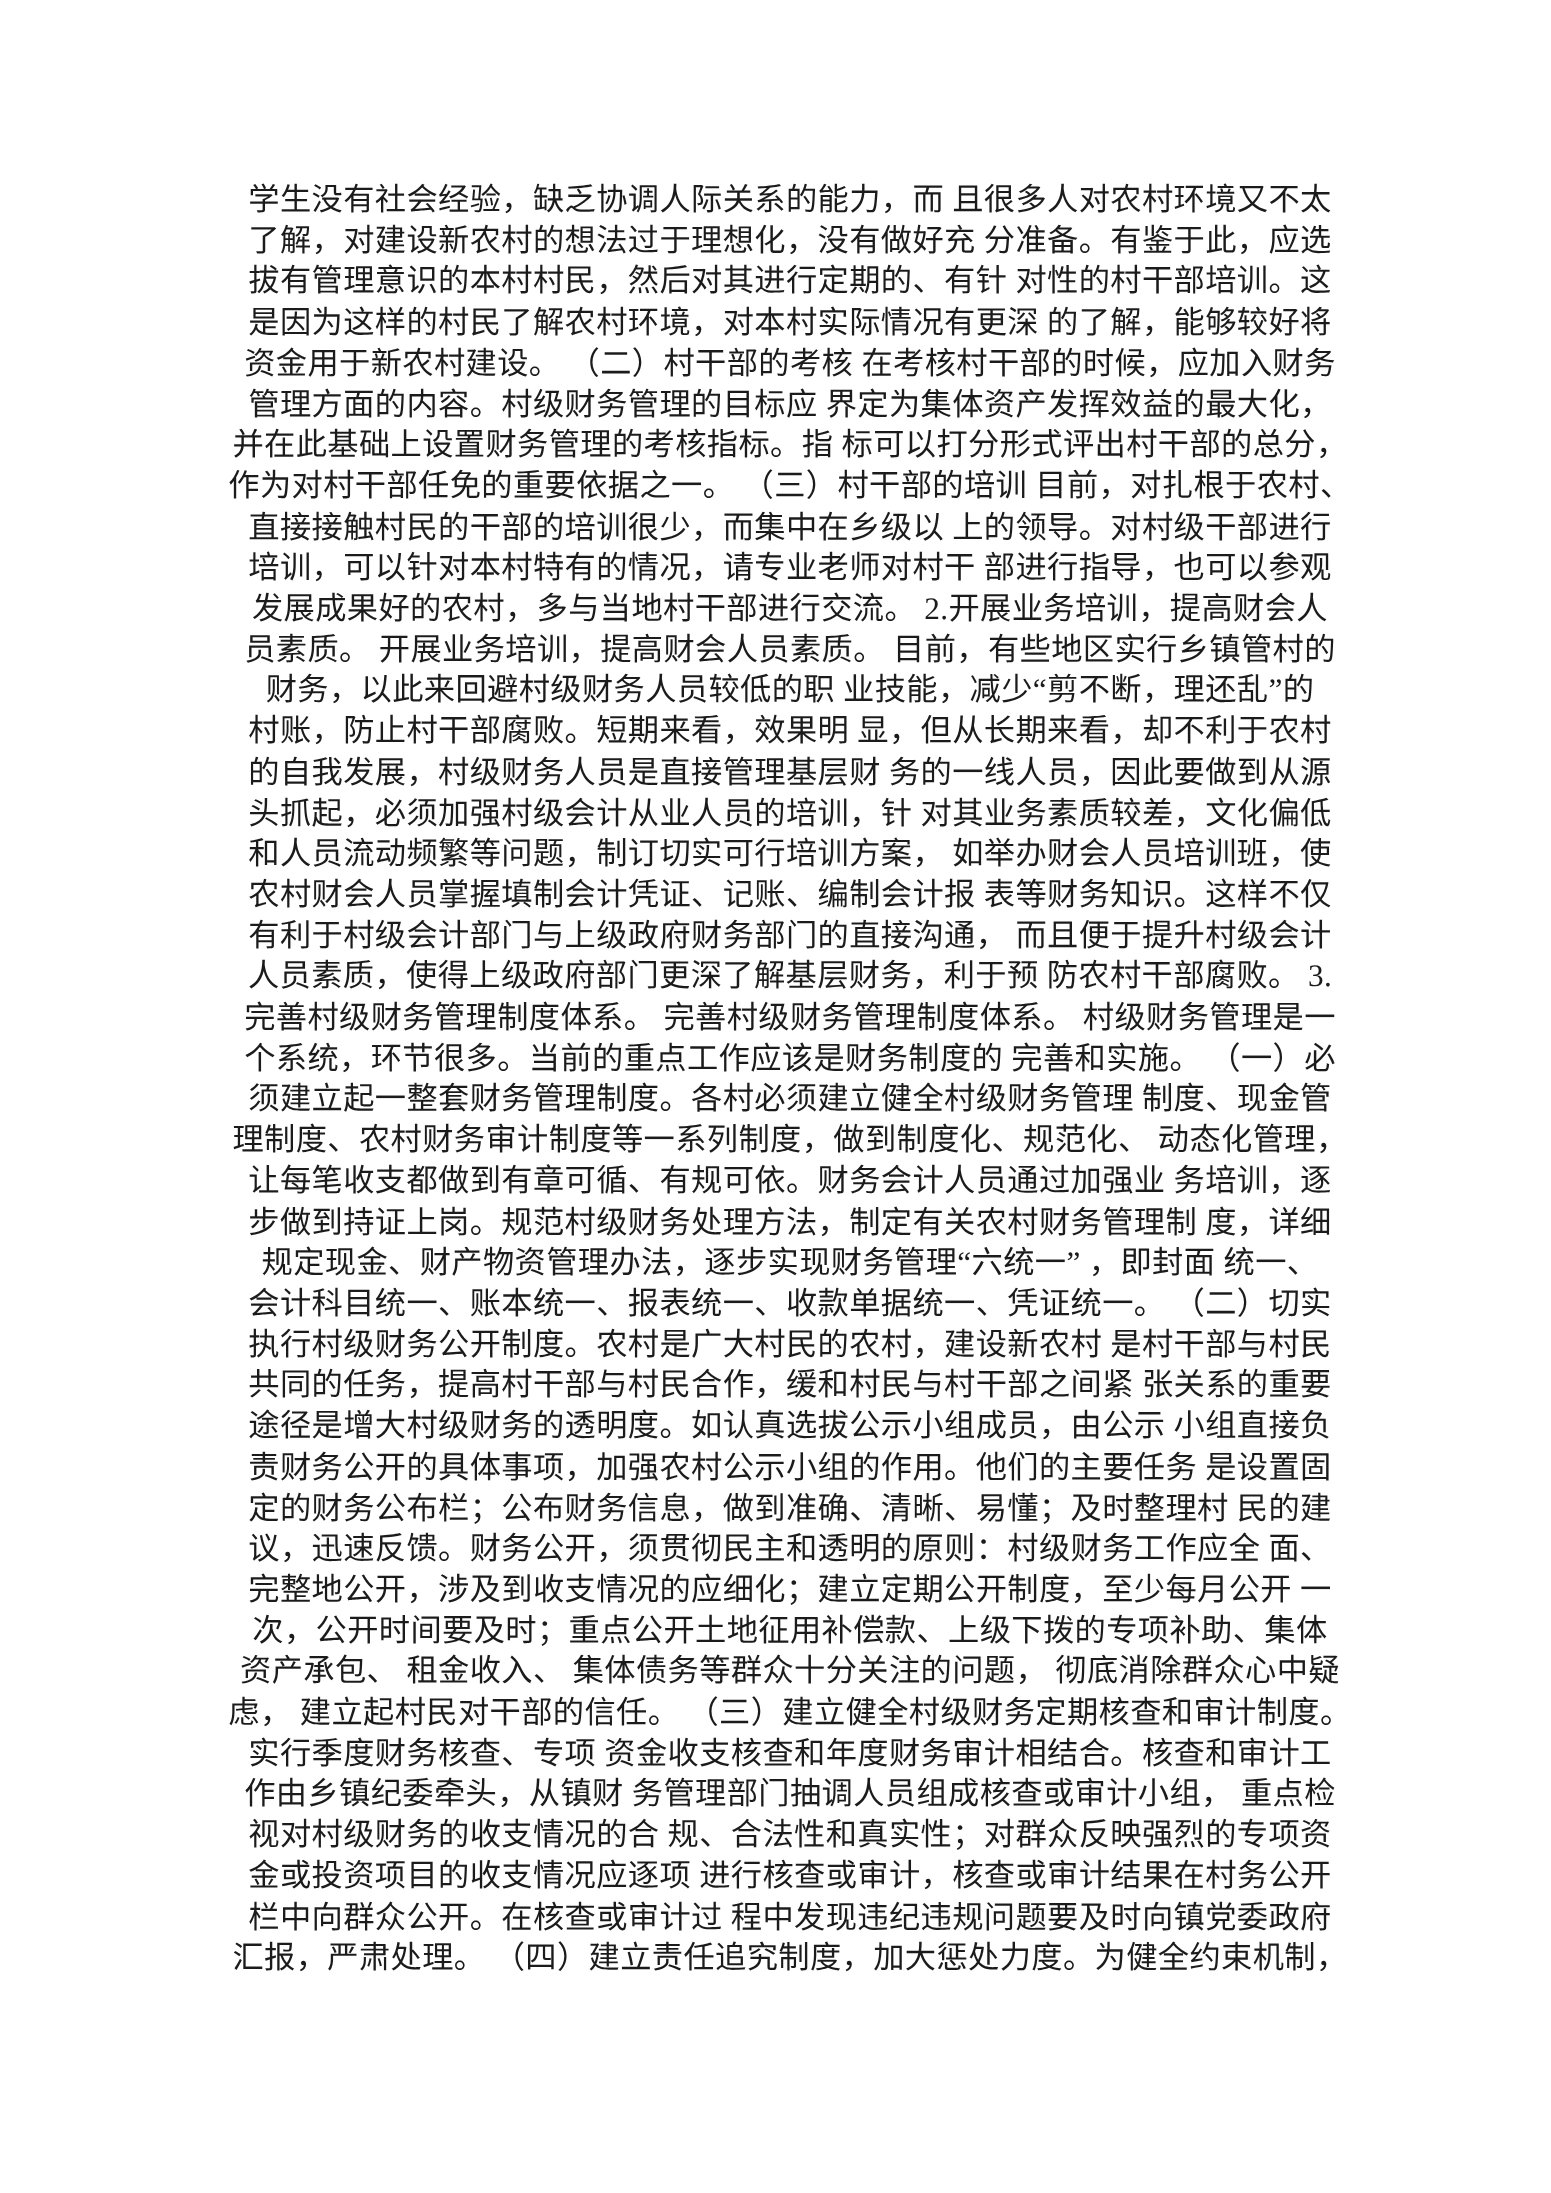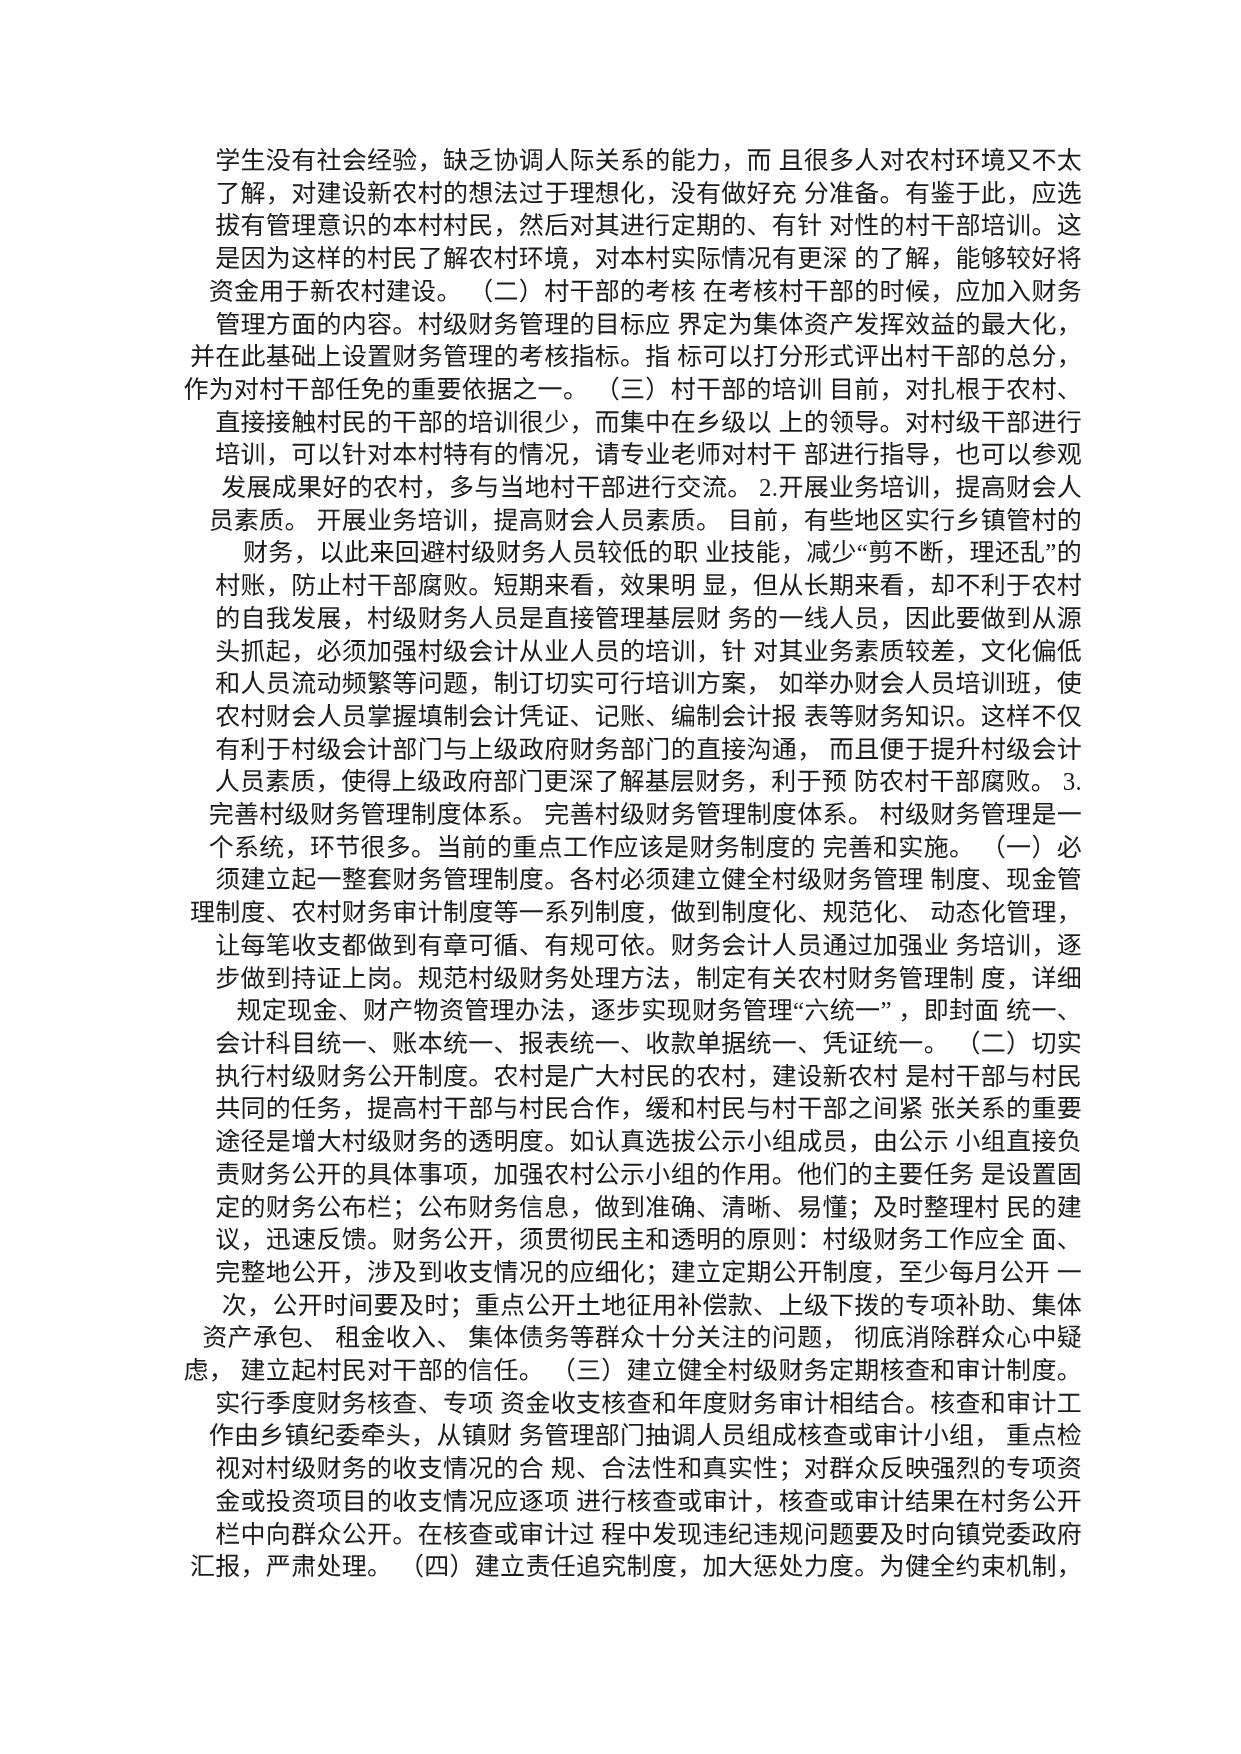--- a/index.html
+++ b/index.html
@@ -25,21 +25,21 @@
   .doc-text {
     position: absolute;
     left: 182px;
     top: 145px;
     width: 900px;
     white-space: pre-line;
     font-size: 25px;
     line-height: 32.7px;
     letter-spacing: 0.3px;
     color: #1b1b1b;
-    text-align: right;
+    text-align: center;
     word-break: break-all;
   }
 </style>
 </head>
 <body>
 
 <div class="page">
   <div class="doc-text">学生没有社会经验，缺乏协调人际关系的能力，而 且很多人对农村环境又不太
 了解，对建设新农村的想法过于理想化，没有做好充 分准备。有鉴于此，应选
 拔有管理意识的本村村民，然后对其进行定期的、有针 对性的村干部培训。这

